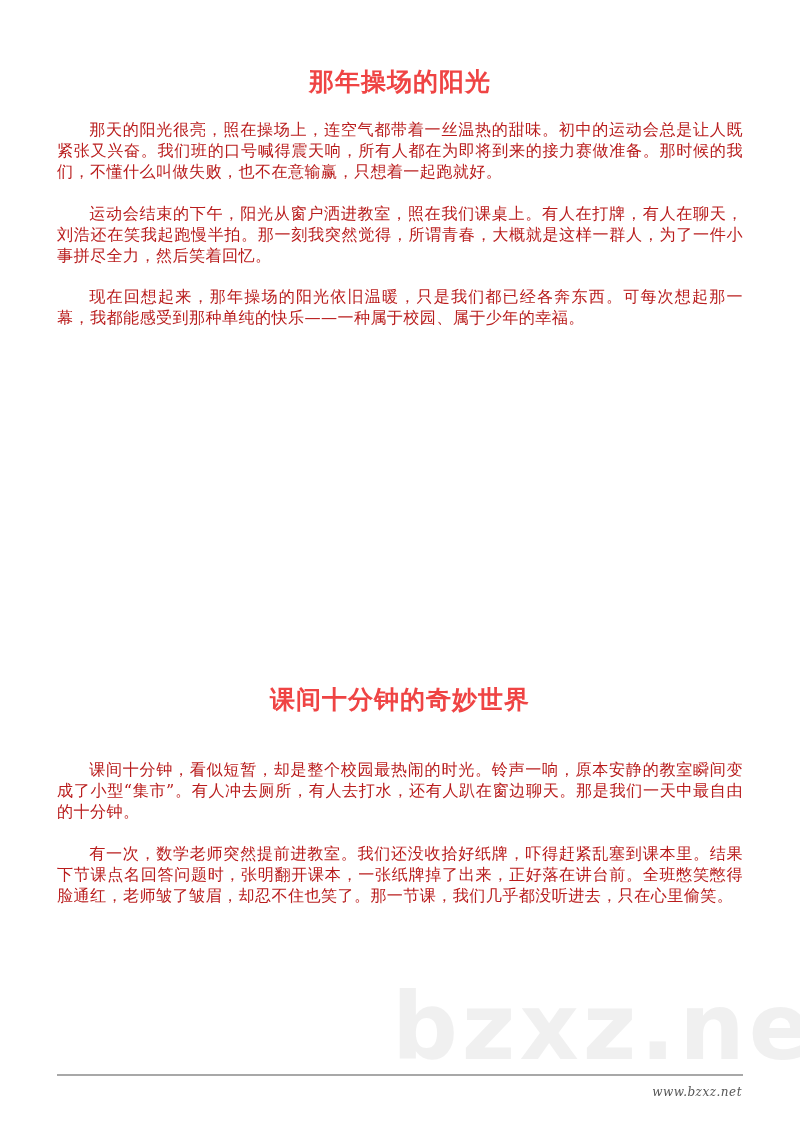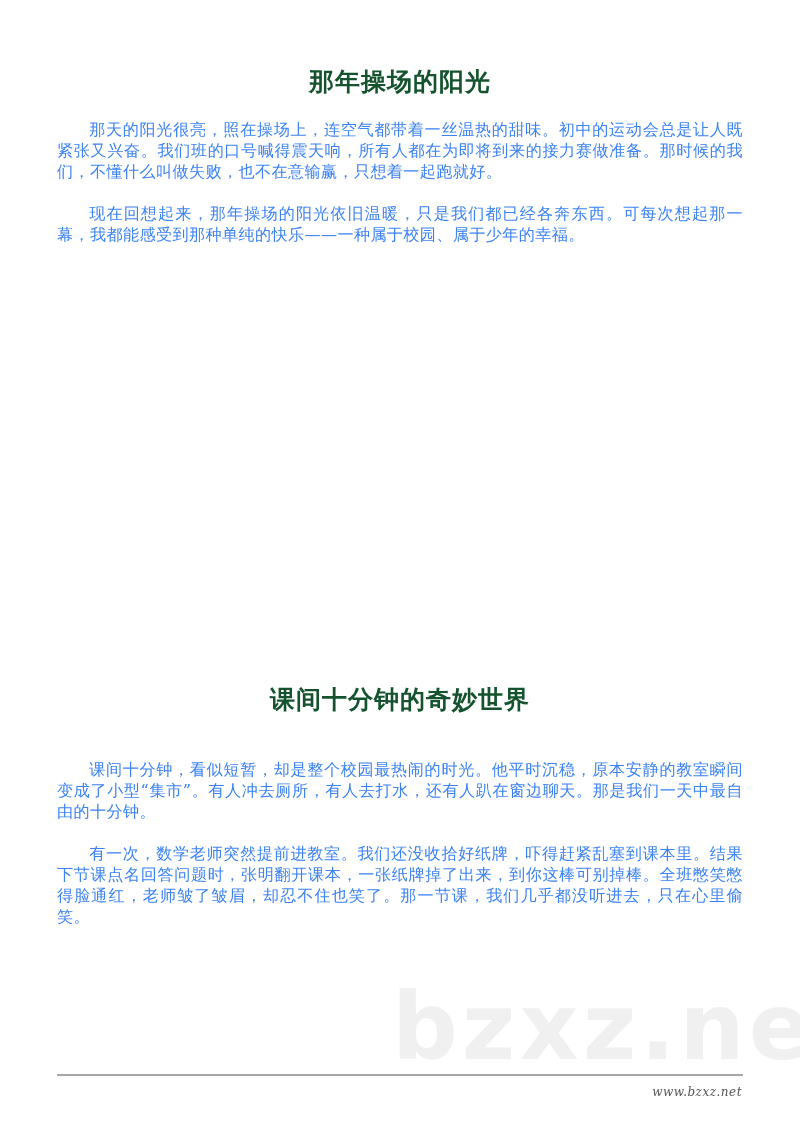--- a/index.html
+++ b/index.html
@@ -7,38 +7,38 @@
   .page {
     position: absolute; left: 57px; top: 0; width: 686px;
     font-family: "DejaVu Serif", "Liberation Serif", serif;
     color: #2a2a2a;
   }
   .title {
     font-family: "DejaVu Sans", "Liberation Sans", sans-serif;
     font-weight: bold;
     font-size: 25px;
     text-align: center;
-    color: #14532d;
+    color: #ef4444;
     margin: 0;
     letter-spacing: 1px;
     line-height: 30px;
   }
   #title1 { position: absolute; top: 67px; left: 0; width: 686px; }
   #title2 { position: absolute; top: 685px; left: 0; width: 686px; }
   .section { position: absolute; left: 0; width: 686px; }
   #section1 { top: 119px; }
   #section2 { top: 759px; }
   .para {
     margin: 0 0 20.5px 0;
     font-size: 16.1px;
     line-height: 21px;
     text-indent: 2em;
     text-align: justify;
     letter-spacing: 0.4px;
-    color: #3b82f6;
+    color: #b91c1c;
   }
   .rule {
     position: absolute; left: 57px; top: 1074px; width: 686px; height: 2px;
     background: #a8a8a8;
   }
   .footer-url {
     position: absolute; right: 58px; top: 1085px;
     font-family: "DejaVu Serif", "Liberation Serif", serif;
     font-style: italic; font-size: 12px; color: #555;
     letter-spacing: 0.5px;
@@ -52,25 +52,26 @@
     pointer-events: none;
   }
 </style>
 </head>
 <body>
 
 <div class="page">
   <h1 class="title" id="title1">那年操场的阳光</h1>
   <div class="section" id="section1">
     <p class="para">那天的阳光很亮，照在操场上，连空气都带着一丝温热的甜味。初中的运动会总是让人既紧张又兴奋。我们班的口号喊得震天响，所有人都在为即将到来的接力赛做准备。那时候的我们，不懂什么叫做失败，也不在意输赢，只想着一起跑就好。</p>
+    <p class="para">运动会结束的下午，阳光从窗户洒进教室，照在我们课桌上。有人在打牌，有人在聊天，刘浩还在笑我起跑慢半拍。那一刻我突然觉得，所谓青春，大概就是这样一群人，为了一件小事拼尽全力，然后笑着回忆。</p>
     <p class="para">现在回想起来，那年操场的阳光依旧温暖，只是我们都已经各奔东西。可每次想起那一幕，我都能感受到那种单纯的快乐——一种属于校园、属于少年的幸福。</p>
   </div>
 
   <h1 class="title" id="title2">课间十分钟的奇妙世界</h1>
   <div class="section" id="section2">
-    <p class="para">课间十分钟，看似短暂，却是整个校园最热闹的时光。他平时沉稳，原本安静的教室瞬间变成了小型“集市”。有人冲去厕所，有人去打水，还有人趴在窗边聊天。那是我们一天中最自由的十分钟。</p>
-    <p class="para">有一次，数学老师突然提前进教室。我们还没收拾好纸牌，吓得赶紧乱塞到课本里。结果下节课点名回答问题时，张明翻开课本，一张纸牌掉了出来，到你这棒可别掉棒。全班憋笑憋得脸通红，老师皱了皱眉，却忍不住也笑了。那一节课，我们几乎都没听进去，只在心里偷笑。</p>
+    <p class="para">课间十分钟，看似短暂，却是整个校园最热闹的时光。铃声一响，原本安静的教室瞬间变成了小型“集市”。有人冲去厕所，有人去打水，还有人趴在窗边聊天。那是我们一天中最自由的十分钟。</p>
+    <p class="para">有一次，数学老师突然提前进教室。我们还没收拾好纸牌，吓得赶紧乱塞到课本里。结果下节课点名回答问题时，张明翻开课本，一张纸牌掉了出来，正好落在讲台前。全班憋笑憋得脸通红，老师皱了皱眉，却忍不住也笑了。那一节课，我们几乎都没听进去，只在心里偷笑。</p>
   </div>
 </div>
 
 <div class="watermark">bzxz.net</div>
 <div class="rule"></div>
 <div class="footer-url">www.bzxz.net</div>
 
 </body></html>

